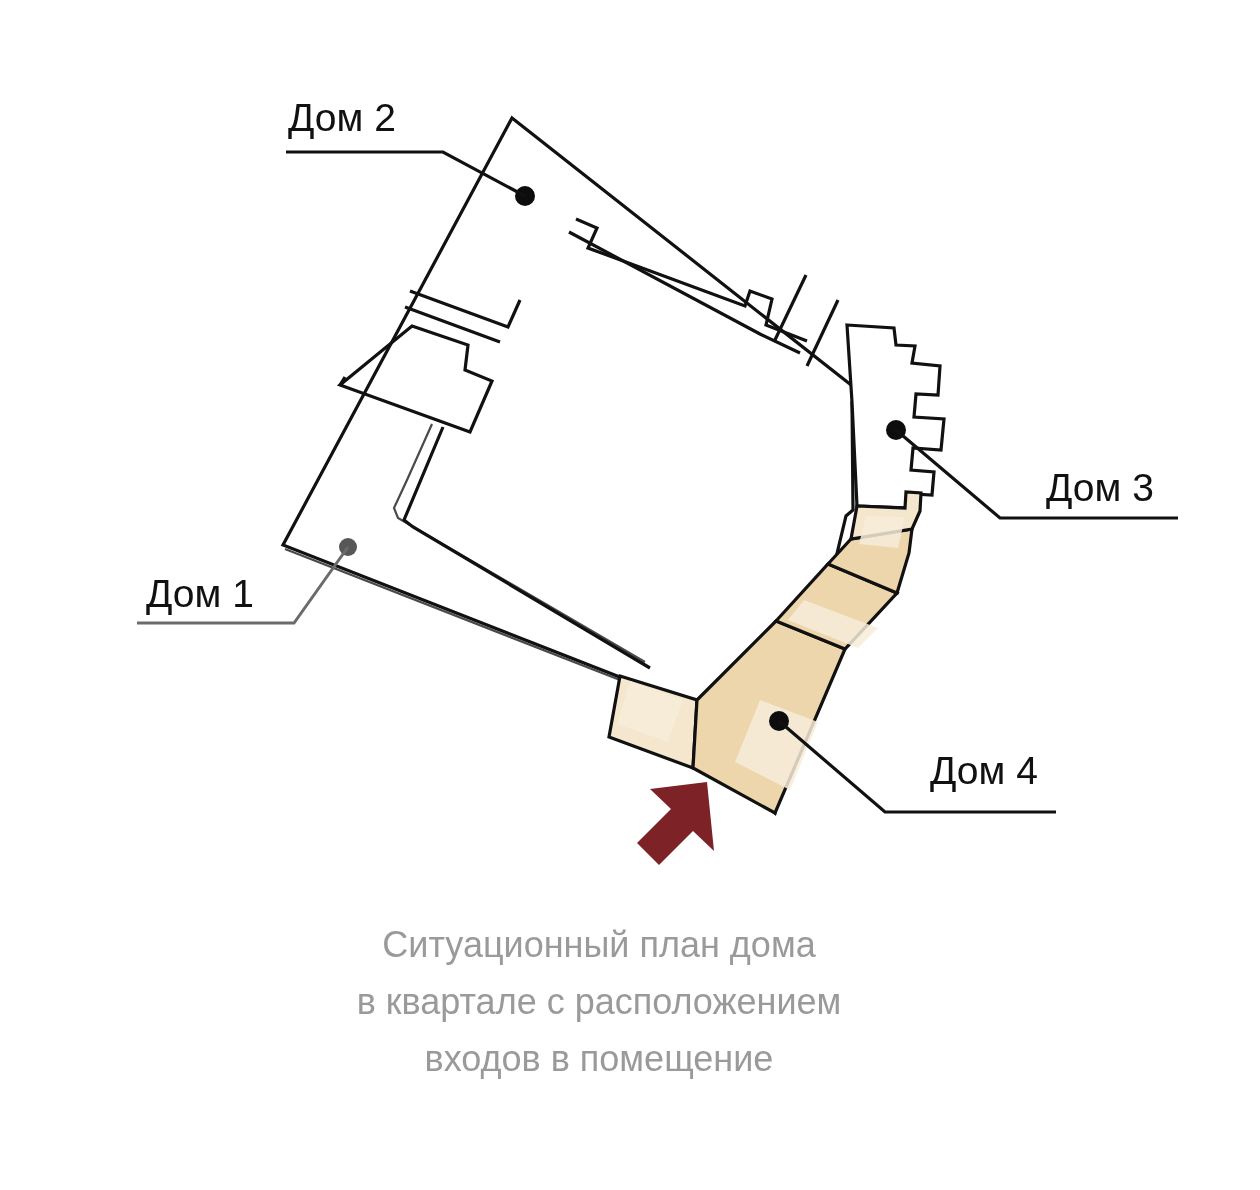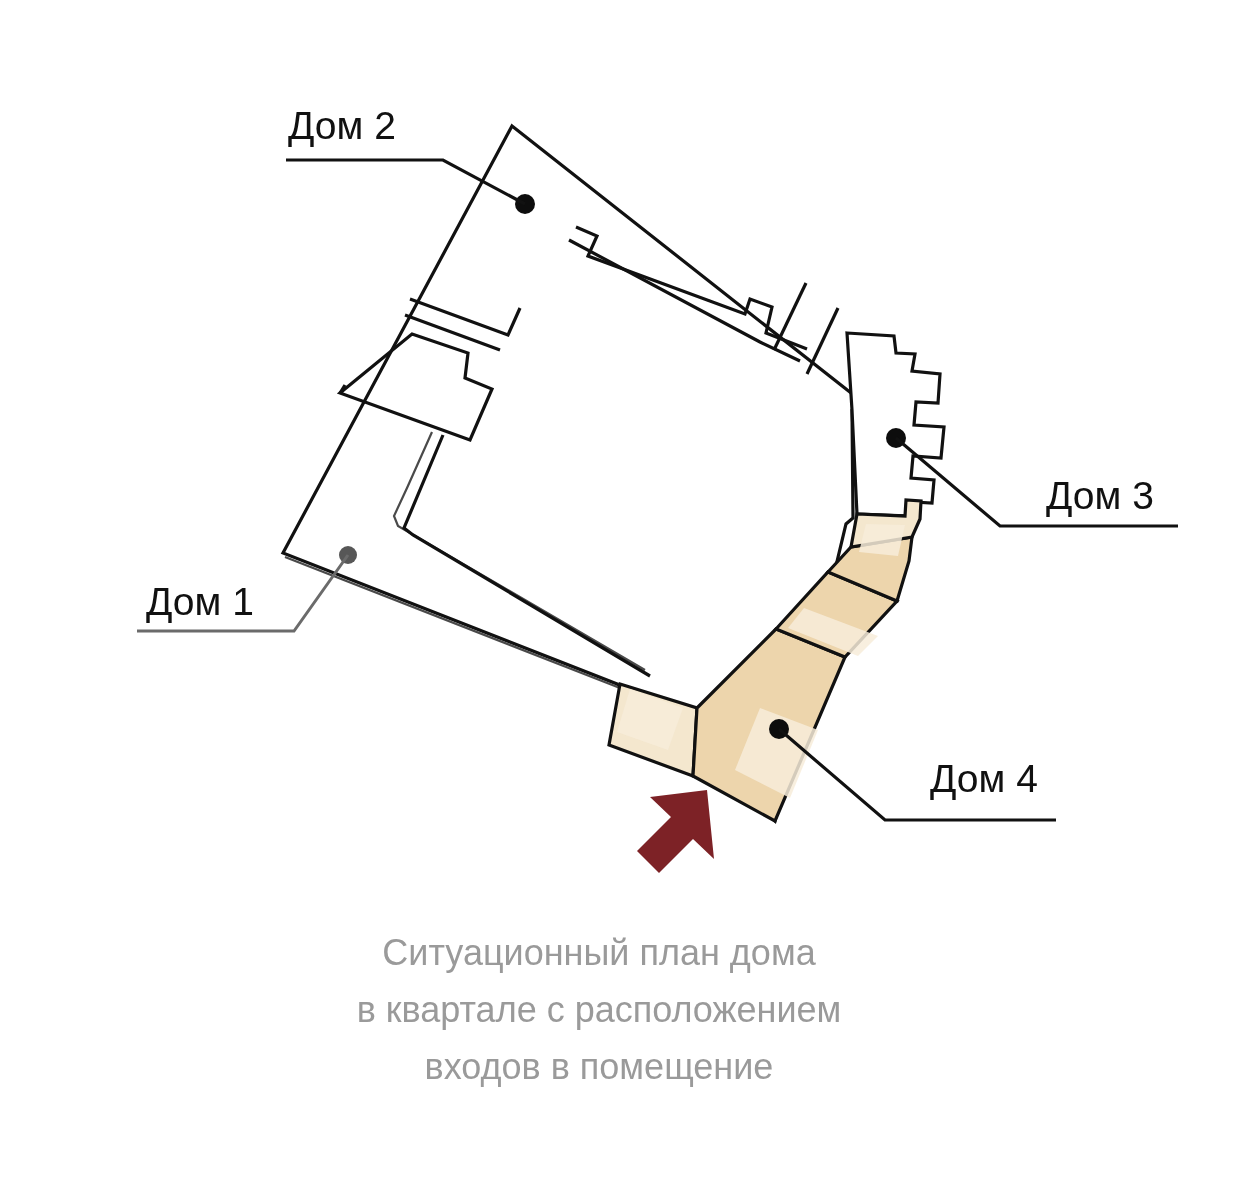--- a/index.html
+++ b/index.html
@@ -11,21 +11,20 @@
     width: 1260px;
     height: 1190px;
     font-family: "Liberation Sans", sans-serif;
     overflow: hidden;
   }
   #plan-root {
     position: relative;
     width: 1260px;
     height: 911px;
     background: #ffffff;
-    margin-top: 8px;
   }
   #plan-svg {
     position: absolute;
     left: 0;
     top: 0;
     width: 1260px;
     height: 1190px;
     display: block;
   }
   .plan-label {

